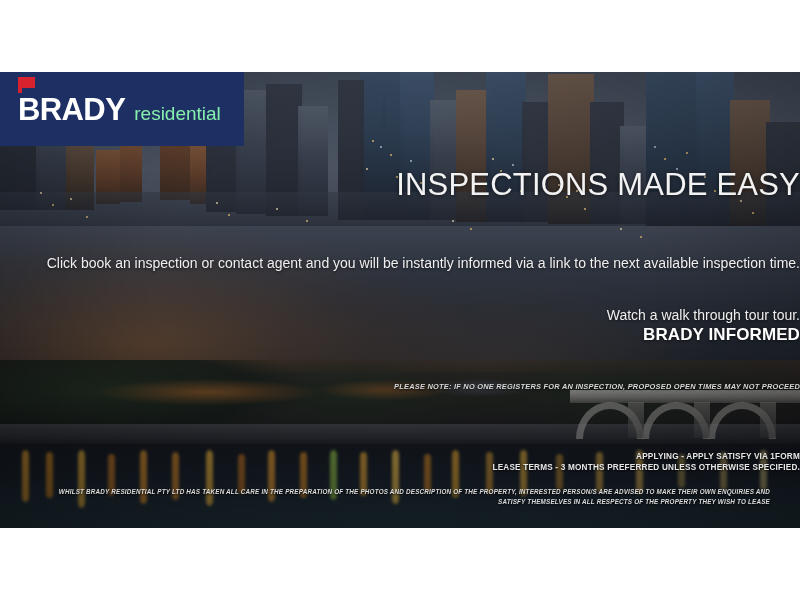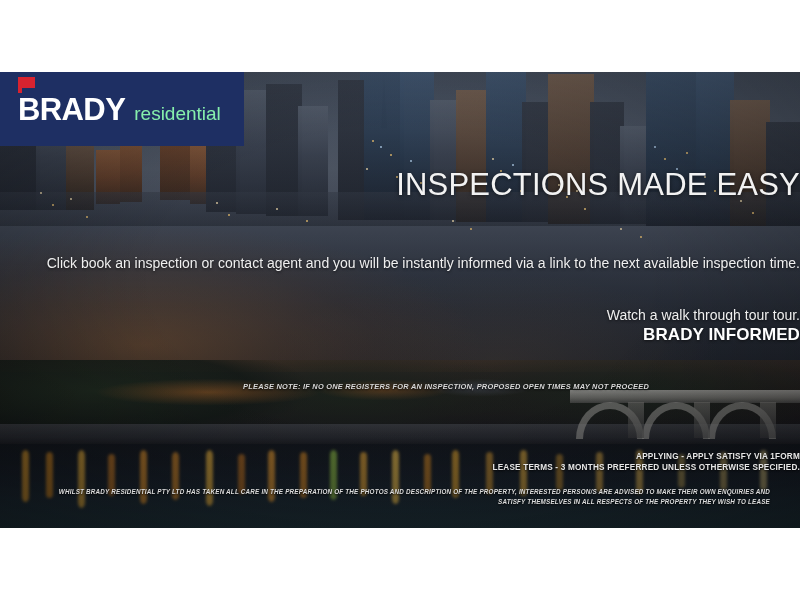--- a/index.html
+++ b/index.html
@@ -245,21 +245,21 @@
   }
   #sec1-title { top: 163px; }
   #sec1-body  { top: 182px; }
   #sec2-title { top: 215px; }
   #sec2-body  { top: 234px; }
   #sec3-title { top: 253px; }
   #sec3-body  { top: 272px; }
 
   .please-note {
     position: absolute;
-    left: 0; top: 310px; width: 649px;
+    left: 0; top: 310px; width: 800px;
     font-size: 7.4px;
     font-style: italic;
     font-weight: bold;
     letter-spacing: 0.25px;
     color: #d8d8d8;
     text-shadow: 0 1px 2px rgba(0,0,0,0.8);
   }
   .cta {
     position: absolute;
     left: 0; top: 346px; width: 800px;

